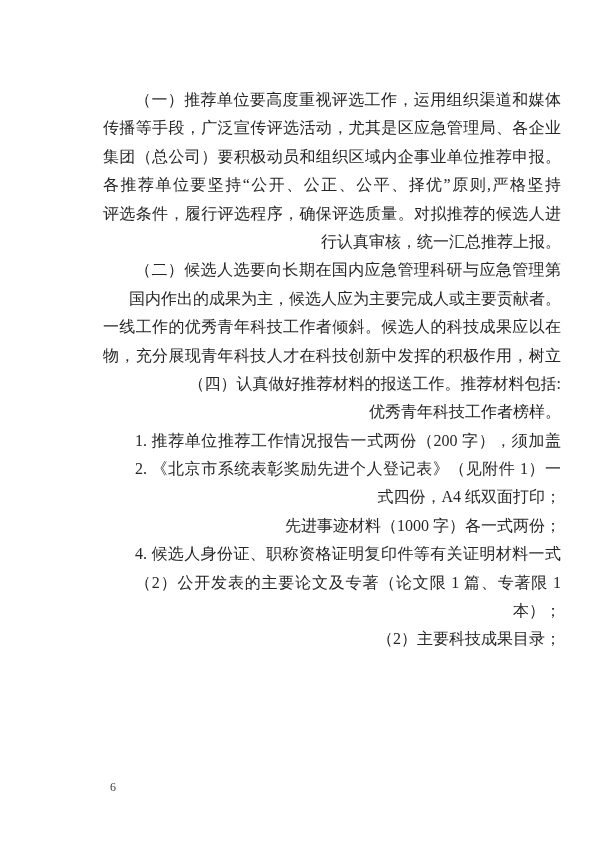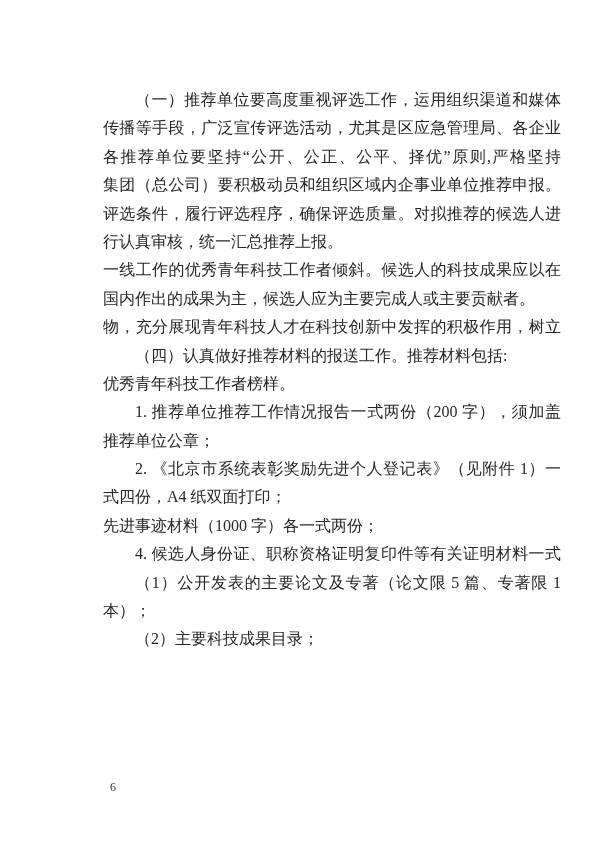--- a/index.html
+++ b/index.html
@@ -21,21 +21,21 @@
     position: absolute;
     left: 69px;
     top: 86px;
     width: 458px;
     font-size: 16px;
   }
   .ln {
     line-height: 28.4px;
     height: 28.4px;
     white-space: pre;
-    text-align: left;
+    text-align: right;
   }
   
   .ln.j {
     white-space: normal;
     text-align: justify;
     text-align-last: justify;
     text-justify: inter-character;
   }
   
   .ln.ind {
@@ -51,44 +51,44 @@
   }
 </style>
 </head>
 <body>
 
 <div class="page">
   <div class="textblock">
 
     <div class="ln ind j">（一）推荐单位要高度重视评选工作，运用组织渠道和媒体</div>
     <div class="ln j">传播等手段，广泛宣传评选活动，尤其是区应急管理局、各企业</div>
+    <div class="ln j">集团（总公司）要积极动员和组织区域内企事业单位推荐申报。</div>
     <div class="ln j">各推荐单位要坚持“公开、公正、公平、择优”原则,严格坚持</div>
-    <div class="ln j">集团（总公司）要积极动员和组织区域内企事业单位推荐申报。</div>
     <div class="ln j">评选条件，履行评选程序，确保评选质量。对拟推荐的候选人进</div>
     <div class="ln">行认真审核，统一汇总推荐上报。</div>
 
+    <div class="ln ind j">（二）候选人选要向长期在国内应急管理科研与应急管理第</div>
+    <div class="ln">国内作出的成果为主，候选人应为主要完成人或主要贡献者。</div>
     <div class="ln j">一线工作的优秀青年科技工作者倾斜。候选人的科技成果应以在</div>
-    <div class="ln">国内作出的成果为主，候选人应为主要完成人或主要贡献者。</div>
 
     <div class="ln j">物，充分展现青年科技人才在科技创新中发挥的积极作用，树立</div>
     <div class="ln ind">（四）认真做好推荐材料的报送工作。推荐材料包括:</div>
 
     <div class="ln">优秀青年科技工作者榜样。</div>
 
     <div class="ln ind j">1. 推荐单位推荐工作情况报告一式两份（200 字），须加盖</div>
-    <div class="ln">推荐单位公章；</div>
 
     <div class="ln ind j">2. 《北京市系统表彰奖励先进个人登记表》（见附件 1）一</div>
     <div class="ln">式四份，A4 纸双面打印；</div>
 
     <div class="ln">先进事迹材料（1000 字）各一式两份；</div>
 
     <div class="ln ind j">4. 候选人身份证、职称资格证明复印件等有关证明材料一式</div>
 
-    <div class="ln ind j">（1）公开发表的主要论文及专著（论文限 5 篇、专著限 1</div>
+    <div class="ln ind j">（2）公开发表的主要论文及专著（论文限 1 篇、专著限 1</div>
     <div class="ln">本）；</div>
 
     <div class="ln ind">（2）主要科技成果目录；</div>
 
   </div>
 
   <div class="page-number">6</div>
 </div>
 
 </body></html>

